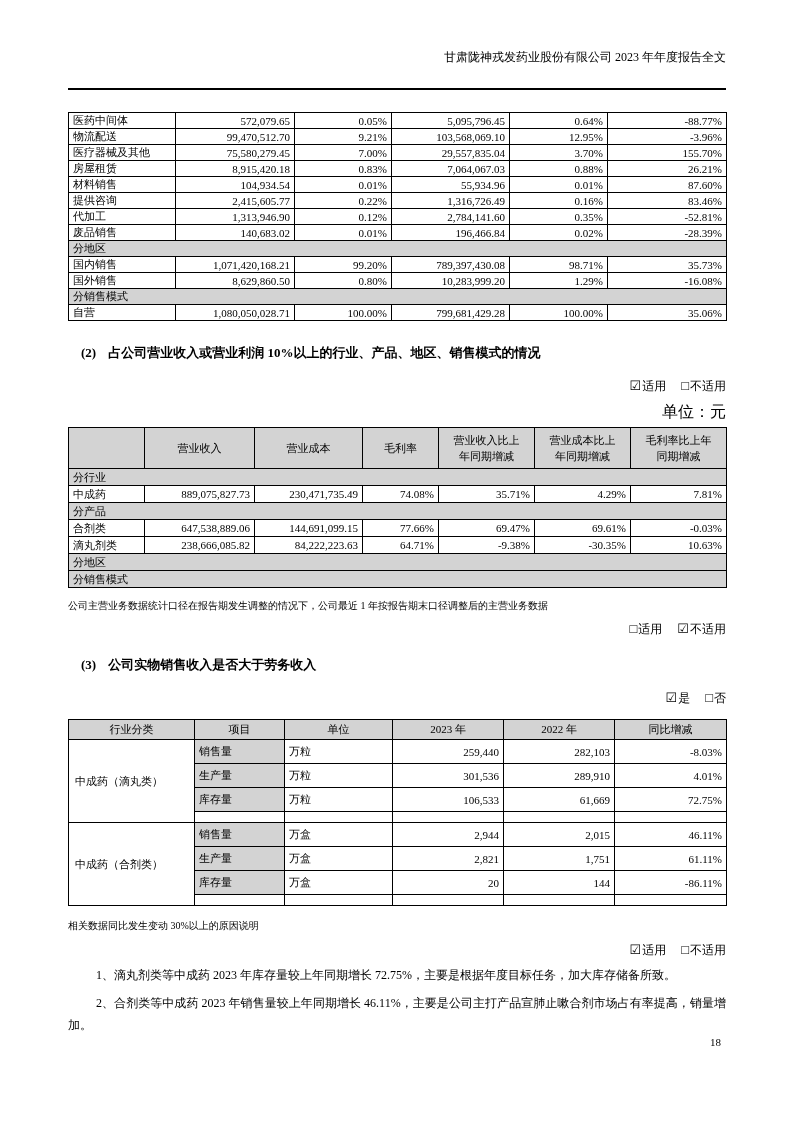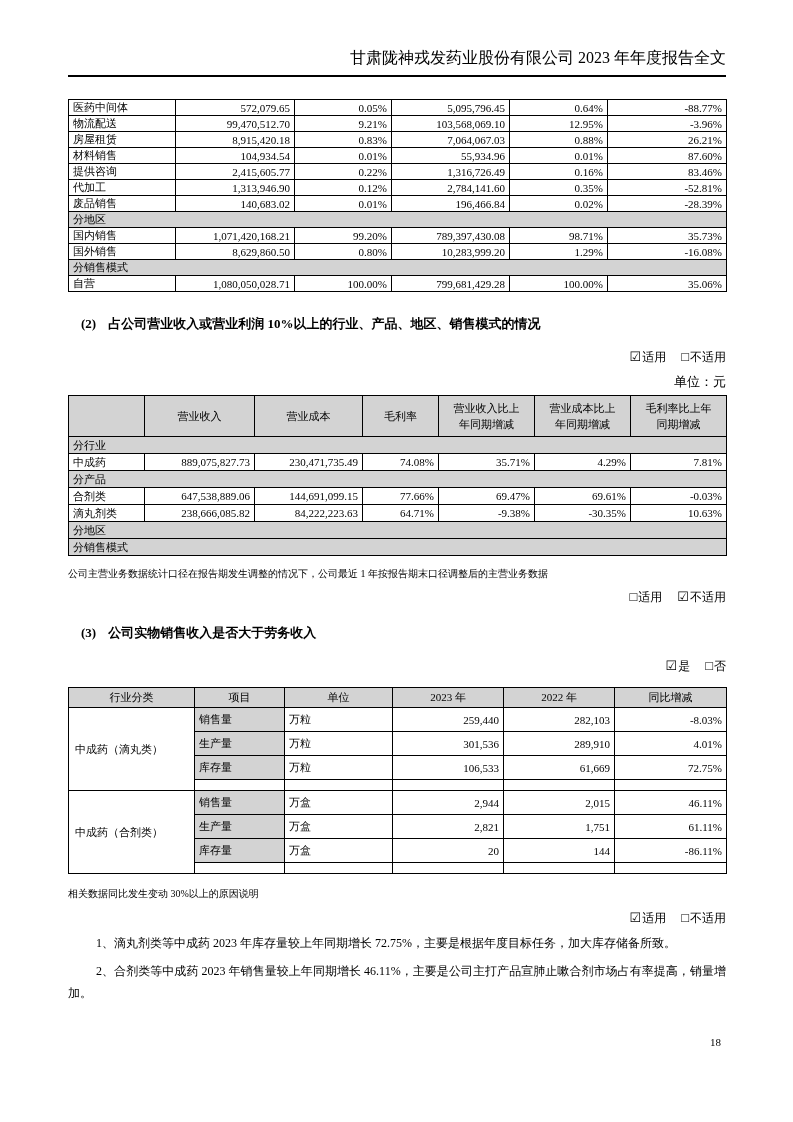--- a/index.html
+++ b/index.html
@@ -4,37 +4,37 @@
 <style>
   :root{ --section-bg:#d3d3d3; --border:#000; }
   *{ box-sizing:border-box; }
   html,body{ margin:0; padding:0; background:#888; }
   .page{
     width:793px; height:1122px; margin:0 auto; background:#fff; position:relative;
     font-family:"Liberation Serif","DejaVu Serif",serif; color:#000; overflow:hidden;
   }
   .content{ padding:50px 67px 0 68px; }
 
-  .doc-header{ text-align:right; font-size:16px; line-height:15px; padding-bottom:10px; }
+  .doc-header{ text-align:right; font-size:12px; line-height:15px; padding-bottom:23px; }
   .header-rule{ border:0; border-top:2px solid var(--border); margin:0; }
 
   table{ width:100%; border-collapse:collapse; table-layout:fixed; border:1.5px solid var(--border); }
   td,th{ border:1px solid var(--border); font-size:11px; font-weight:normal; padding:0 4px; overflow:hidden; white-space:nowrap; }
   .t1{ margin-top:22px; }
   .t1 td{ height:16px; }
   .txt{ text-align:left; }
   .num{ text-align:right; }
   .sec{ background:var(--section-bg); text-align:left; height:19px; }
 
   .h-num{ font-weight:bold; font-size:13px; margin-right:12px; }
   .heading{ margin-top:24px; padding-left:13px; font-weight:bold; font-size:13px; line-height:16px; }
   .checkline{ margin-top:17px; font-size:12px; line-height:15px;text-align:right; }
   .cb{ font-size:13px; margin-right:1px; }
   .gap{ margin-left:12px; }
-  .unit-line{ text-align:right; font-size:13px; margin:8px 0 4px 0; }
+  .unit-line{ text-align:right; font-size:16px; margin:8px 0 4px 0; }
 
   .t2 th{ background:var(--section-bg); text-align:center; padding:4px 2px; line-height:16px; white-space:normal; }
   .t2 td{ height:17px; }
 
   .note{ font-size:10px; line-height:15px; margin-top:10px; }
 
   .t3{ margin-top:13px; }
   .t3 th{ background:var(--section-bg); text-align:center; height:20px;font-family:Liberation Serif, serif; }
   .t3 td{ height:24px;margin-top:40px; }
   .t3 .cat{ text-align:left; padding-left:6px; vertical-align:middle; }
@@ -72,20 +72,28 @@
             <td class="num">0.64%</td>
             <td class="num">-88.77%</td>
           </tr>
         <tr>
             <td class="txt">物流配送</td>
             <td class="num">99,470,512.70</td>
             <td class="num">9.21%</td>
             <td class="num">103,568,069.10</td>
             <td class="num">12.95%</td>
             <td class="num">-3.96%</td>
+          </tr>
+        <tr>
+            <td class="txt">医疗器械及其他</td>
+            <td class="num">75,580,279.45</td>
+            <td class="num">7.00%</td>
+            <td class="num">29,557,835.04</td>
+            <td class="num">3.70%</td>
+            <td class="num">155.70%</td>
           </tr>
         <tr>
             <td class="txt">房屋租赁</td>
             <td class="num">8,915,420.18</td>
             <td class="num">0.83%</td>
             <td class="num">7,064,067.03</td>
             <td class="num">0.88%</td>
             <td class="num">26.21%</td>
           </tr>
         <tr>

